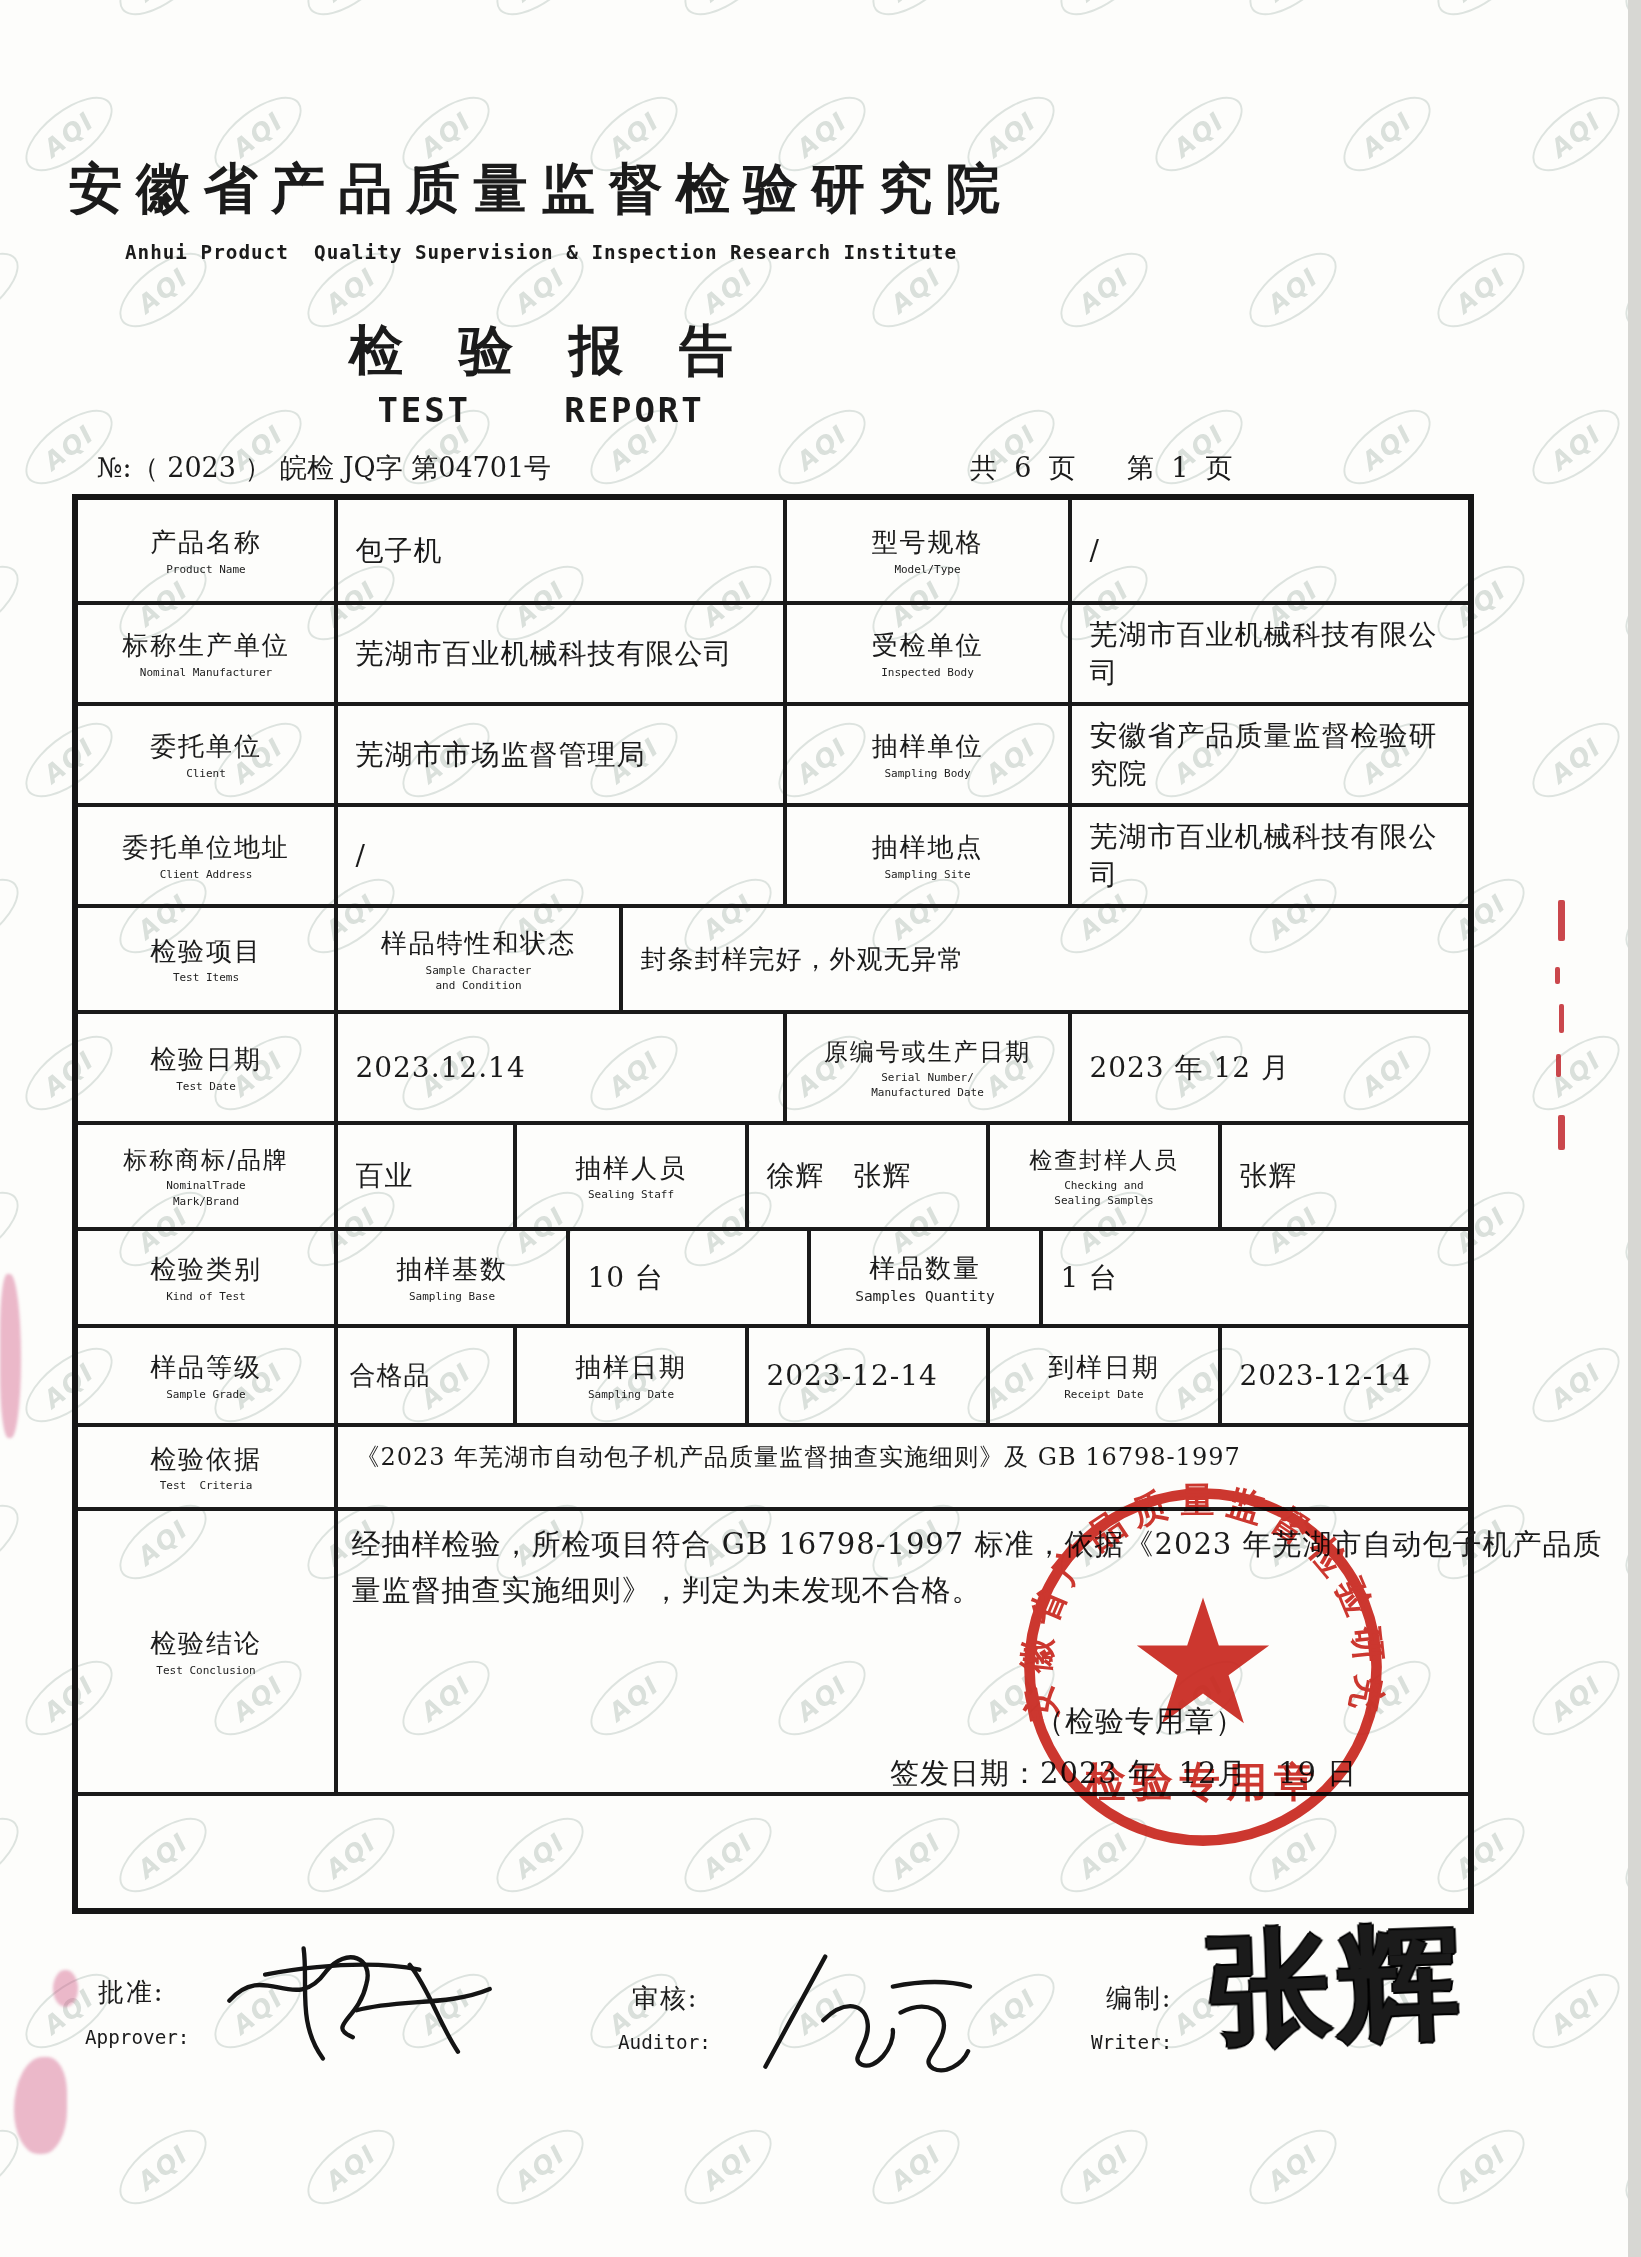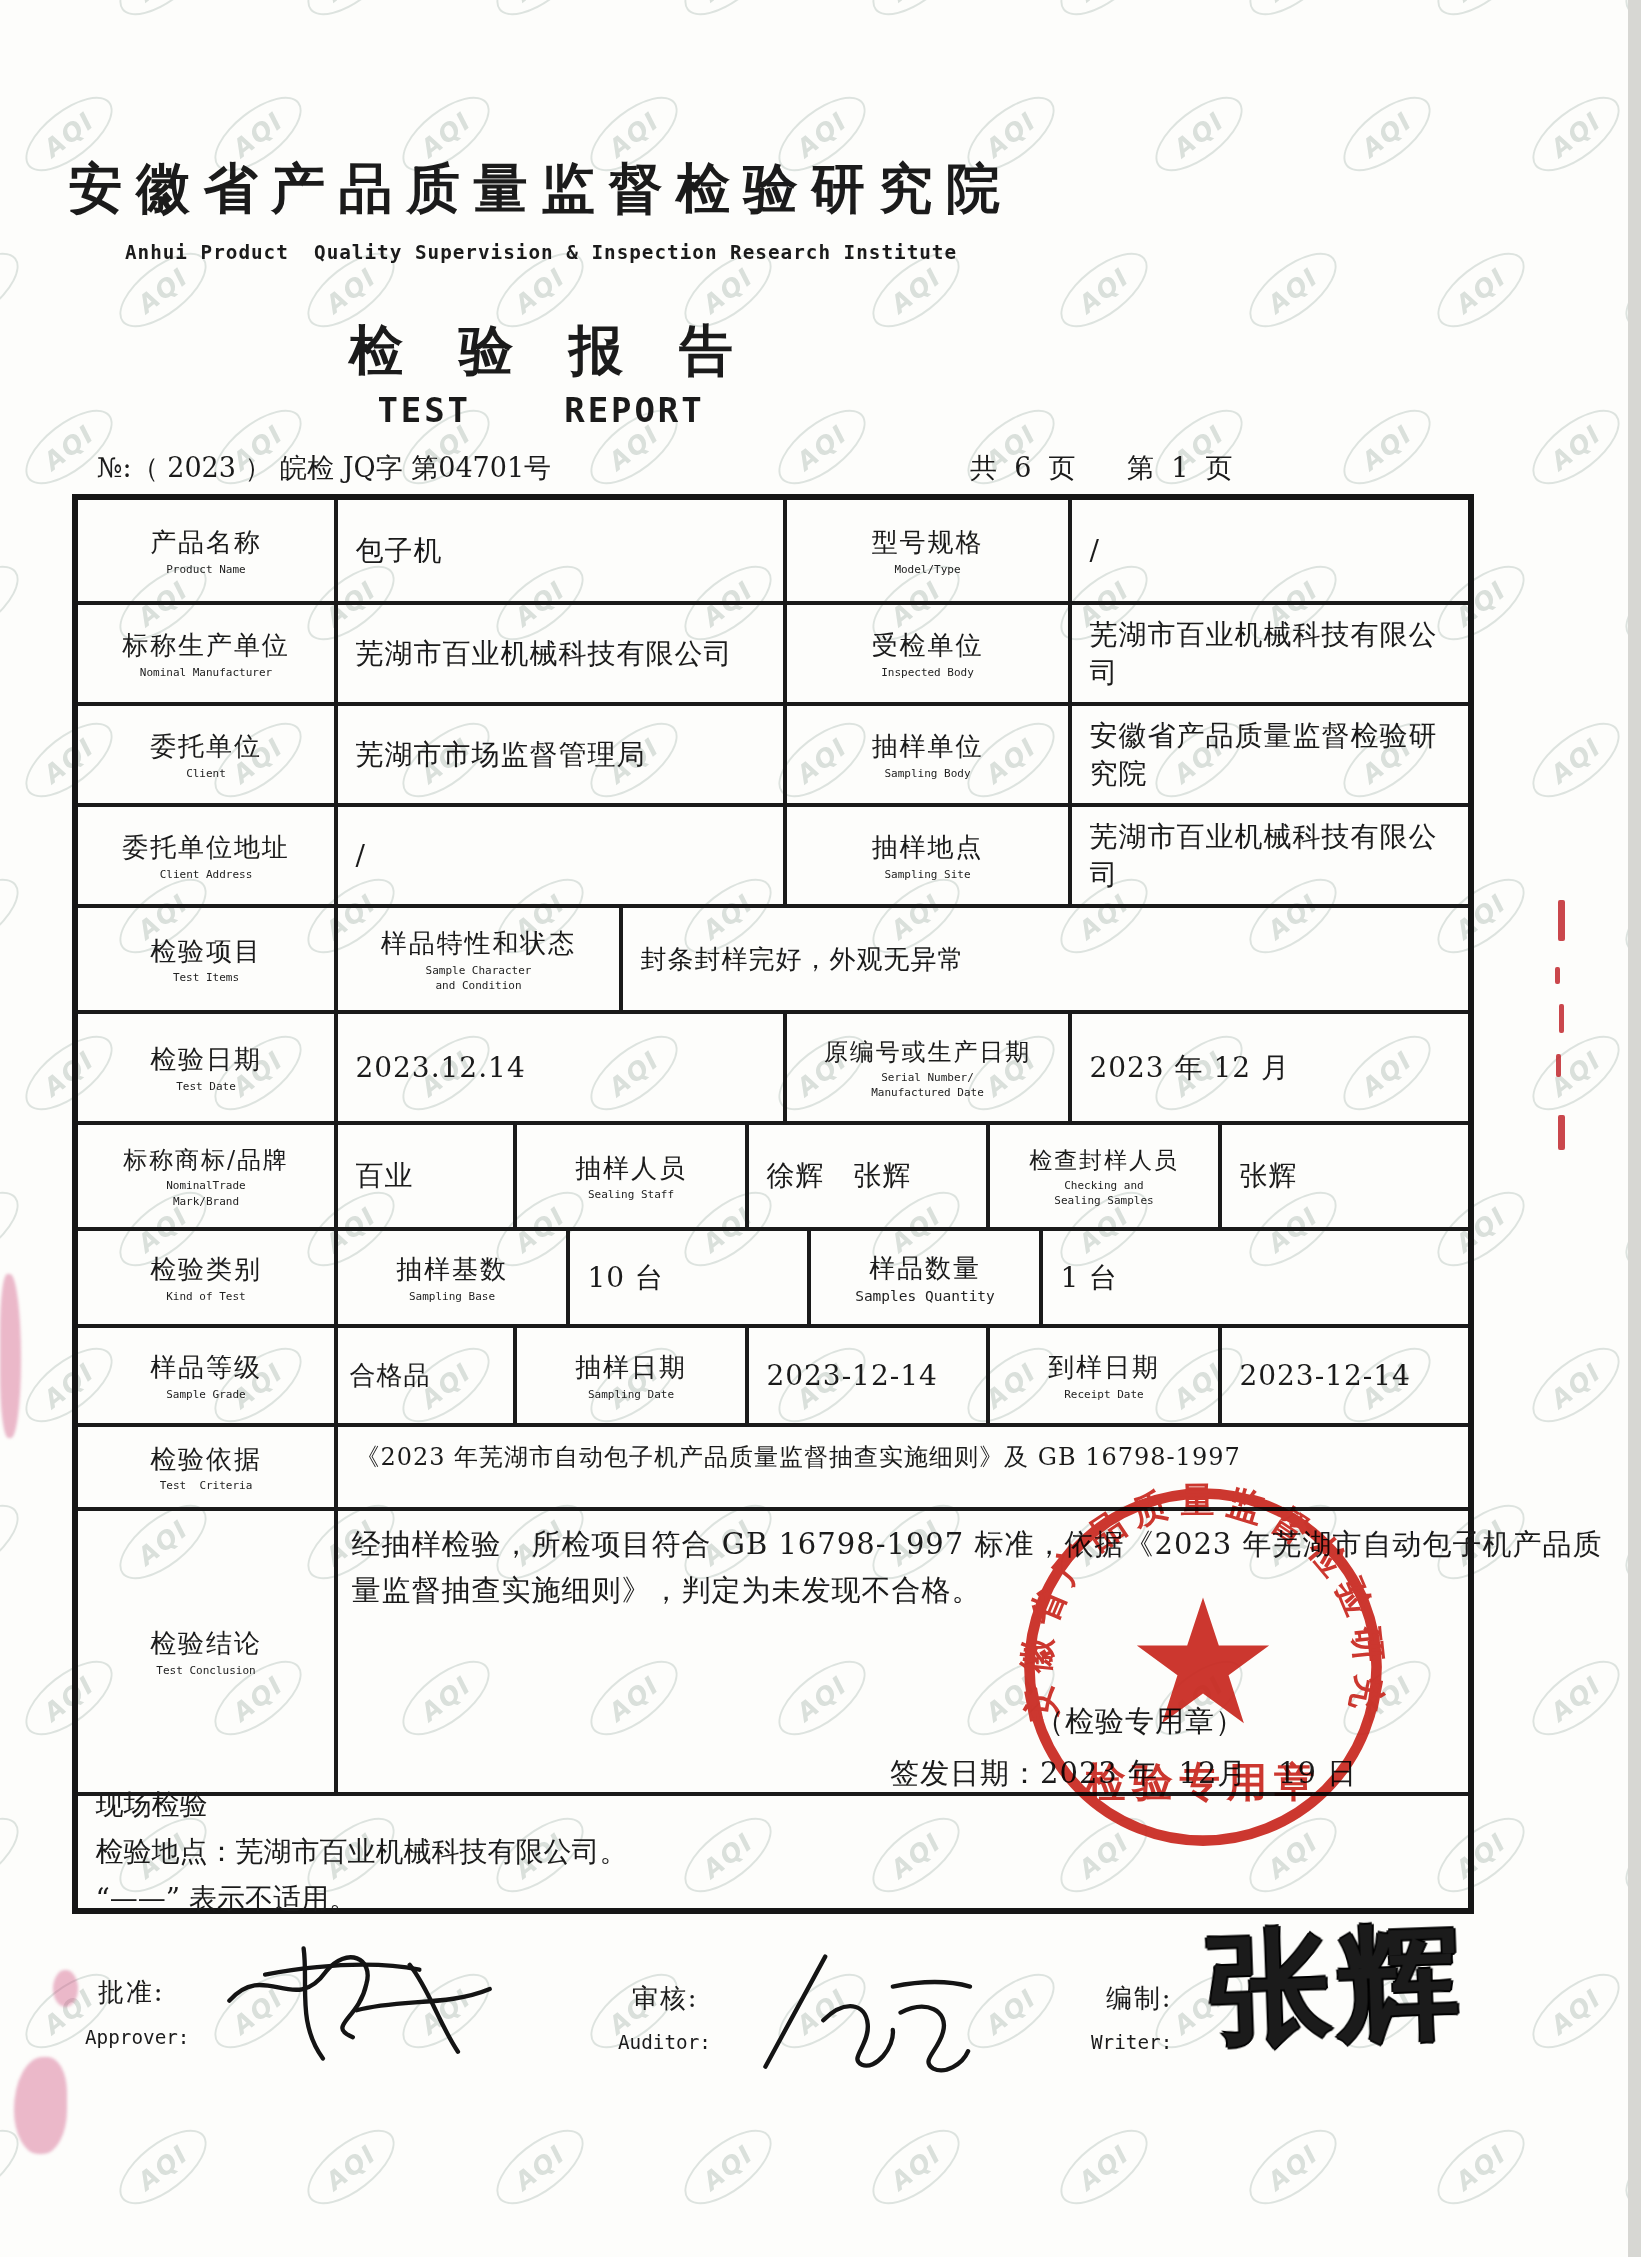--- a/index.html
+++ b/index.html
@@ -704,25 +704,20 @@
           <text font-size="37" letter-spacing="10">
             <textPath href="#ringArc" startOffset="2">安徽省产品质量监督检验研究院</textPath>
           </text>
           <polygon fill="#c8251c" points="196,124 212.4,173.6 264.6,173.8 222.5,204.5 238.4,254.3 196,223.6 153.6,254.3 169.5,204.5 127.4,173.8 179.6,173.6"></polygon>
           <text x="196" y="330" font-size="42" letter-spacing="7" text-anchor="middle">检验专用章</text>
         </svg>
       </div>
     </div>
 
     <div class="trow" style="height:116px">
-      <div class="cell multiline" style="width:1134px;padding:7.7px 9.7px 7.7px 17.4px;font-size:28px">
-        <span>现场检验</span>
-        <span>检验地点：芜湖市百业机械科技有限公司。</span>
-        <span>“——” 表示不适用。</span>
-      </div>
     </div>
 
   </div>
 
   <div class="sig-label" style="left:98px;top:1975px">批准:</div>
   <div class="sig-label-en" style="left:85px;top:2026px">Approver:</div>
   <svg class="sig-svg" style="left:212px;top:1931px" width="299" height="145" viewBox="0 0 310 150">
     <g fill="none" stroke="#141414" stroke-width="4.5" stroke-linecap="round">
       <path d="M18,72 C55,30 85,88 118,42 C140,15 168,28 160,55 C152,92 118,98 146,110"></path>
       <path d="M55,45 C105,36 165,30 215,40"></path>

